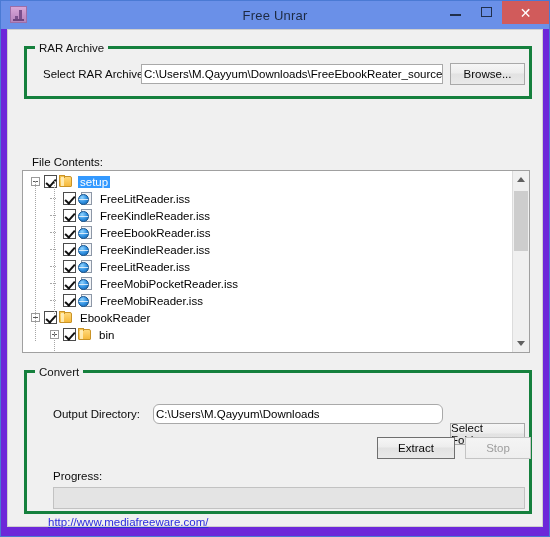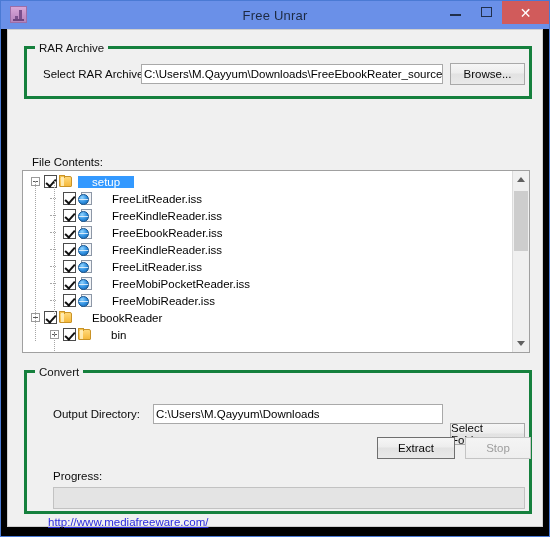--- a/index.html
+++ b/index.html
@@ -10,21 +10,21 @@
   body {
     font-family: "Liberation Sans", sans-serif;
     -webkit-font-smoothing: none;
   }
 
   #window {
     position: relative;
     width: 550px;
     height: 537px;
     box-sizing: border-box;
-    background: #000000;
+    background: #6d28d9;
     border: 1px solid #4a7ad4;
     overflow: hidden;
   }
 
   
   #titlebar {
     position: relative;
     height: 28px;
     background: #6a90e8;
     display: flex;
@@ -349,21 +349,21 @@
     box-sizing: border-box;
   }
   .ic-iss .globe::after {
     content: "";
     position: absolute;
     left: 0px; top: 4px;
     width: 9px; height: 1px;
     background: rgba(255,255,255,.75);
   }
 
-  .label { padding: 0 14px; }
+  .label { padding: 0 2px; }
   .label.selected {
     background: #3399ff;
     color: #ffffff;
   }
 
   
   #vscroll {
     position: absolute;
     right: 0;
     top: 0;
@@ -579,21 +579,21 @@
         <div class="sb-arrow down">
           <div class="tri"></div>
         </div>
       </div>
     </div>
 
     <fieldset class="group" id="grp-convert">
       <div class="legend">Convert</div>
 
       <div class="field-label" style="left:26px; top:35px;">Output Directory:</div>
-      <div class="textbox" style="left:126px; top:31px; width:290px;">C:\Users\M.Qayyum\Downloads</div>
+      <div class="textbox" style="left:126px; top:31px; width:290px;border-radius:6px;">C:\Users\M.Qayyum\Downloads</div>
       <div class="button" style="left:423px; top:30px; width:75px;margin-top:20px;">Select Folder...</div>
 
       <div class="button default" style="left:350px; top:64px; width:78px;">Extract</div>
       <div class="button disabled" style="left:438px; top:64px; width:66px;">Stop</div>
 
       <div class="field-label" style="left:26px; top:97px;">Progress:</div>
       <div id="progress-bar" style="left:26px; top:114px; width:472px; height:22px;"></div>
     </fieldset>
 
     <a id="weblink" style="left:40px; top:486px;">http://www.mediafreeware.com/</a>

